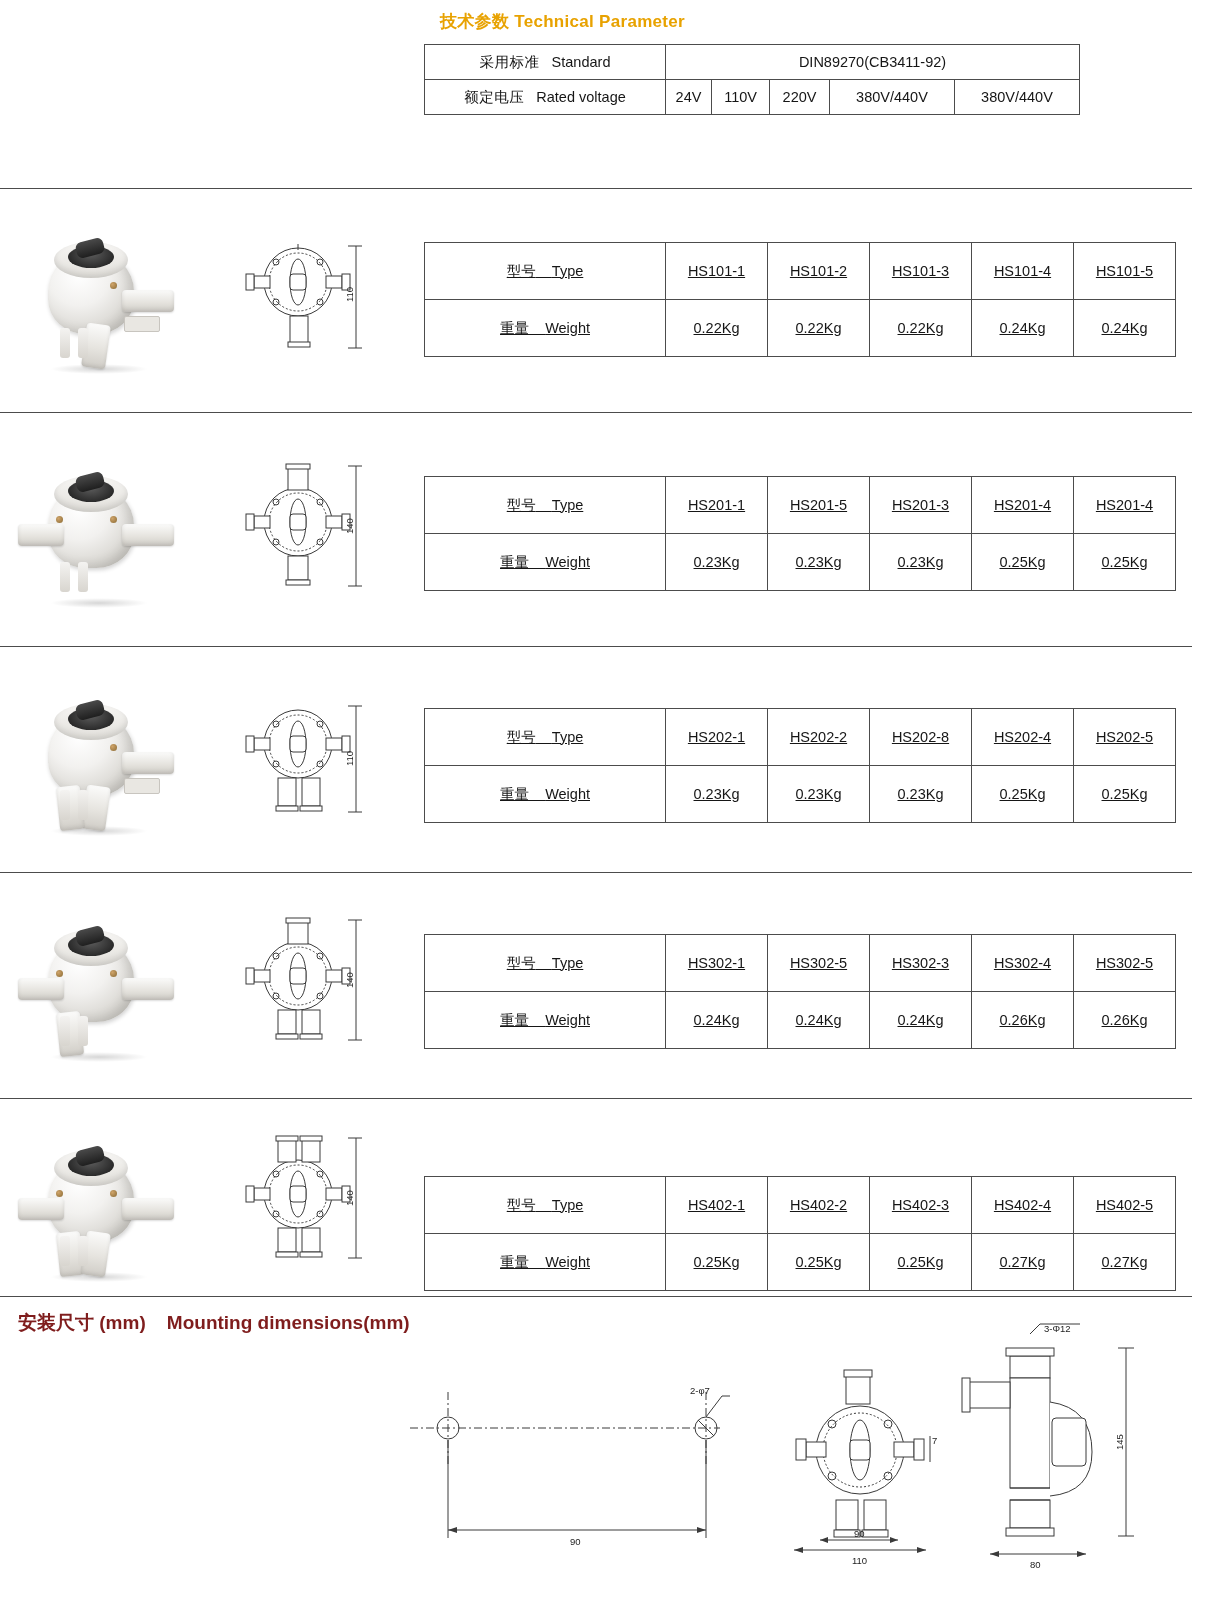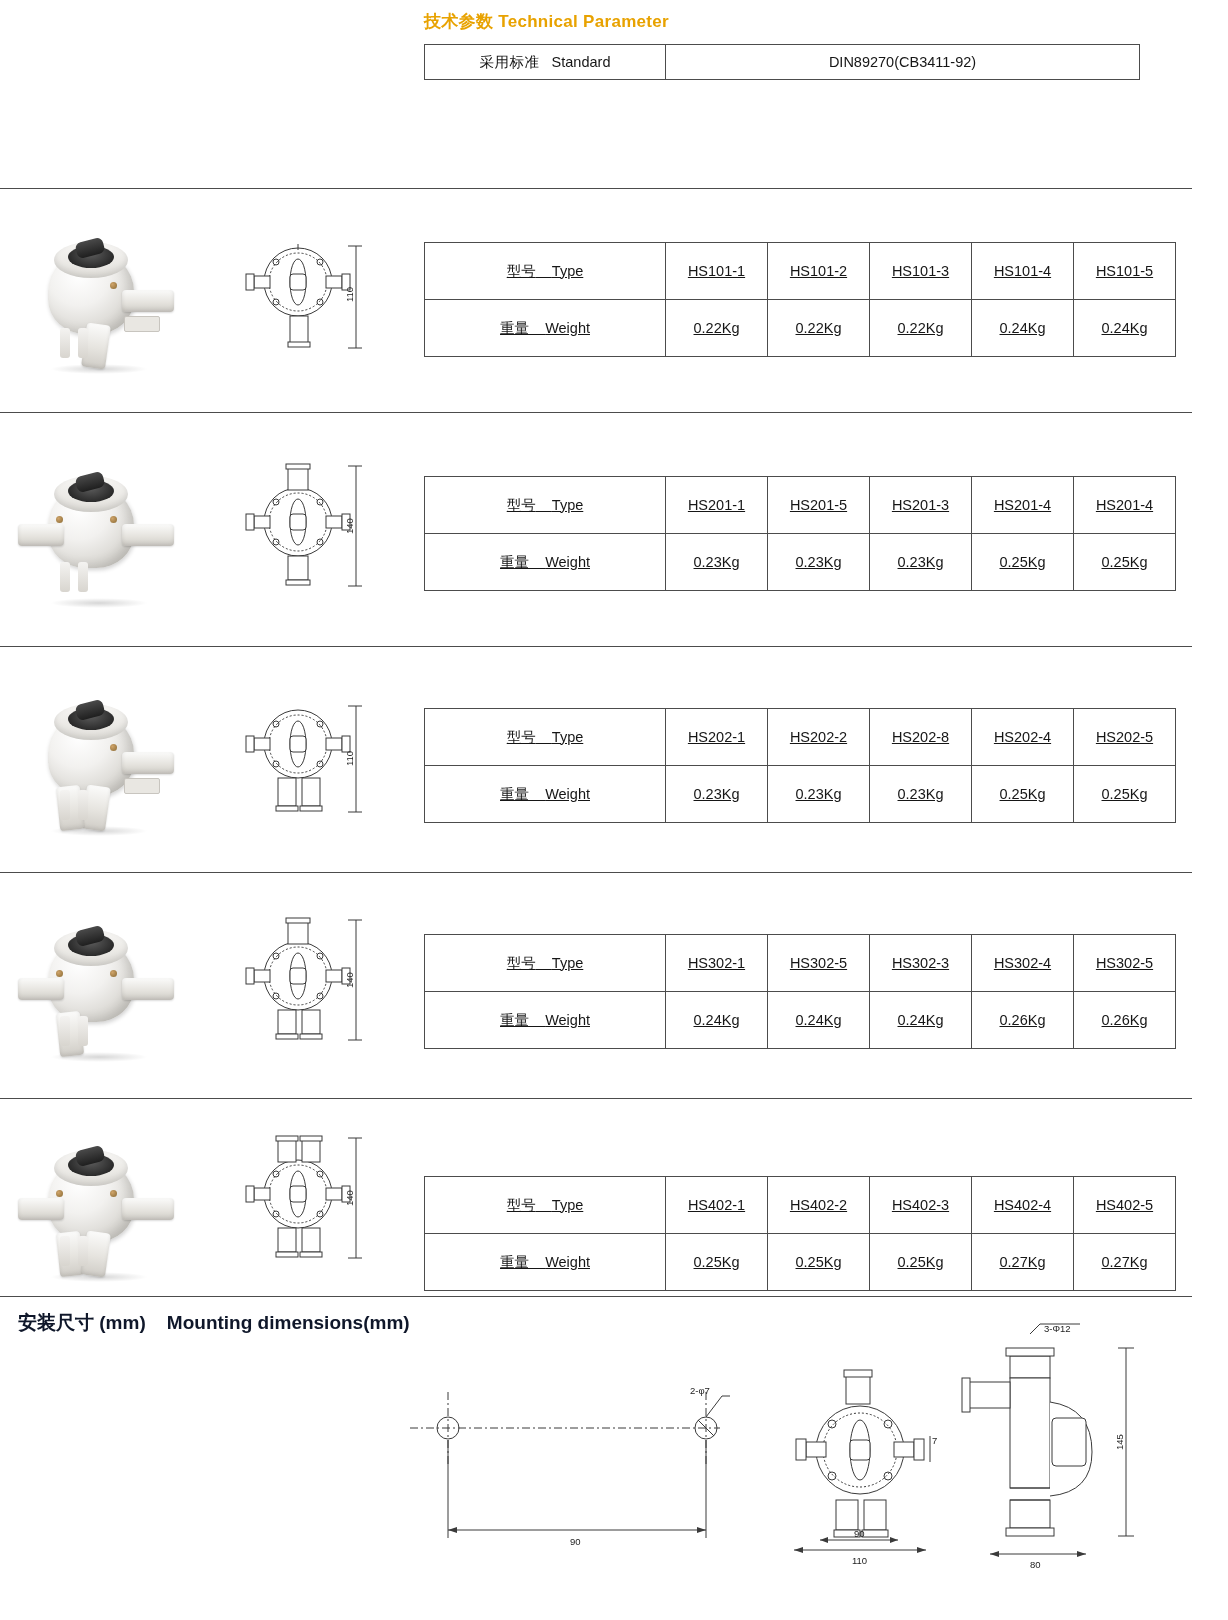--- a/index.html
+++ b/index.html
@@ -8,39 +8,39 @@
     background:#ffffff;
     font-family:"Liberation Sans", sans-serif;
     color:#1a1a1a;
     position:relative;
     overflow:hidden;
   }
   .page { position:relative; width:1228px; height:1620px; }
 
   
   .tp-title {
-    position:absolute; left:424px; top:10px;
+    position:absolute; left:440px; top:10px;
     font-size:17px; font-weight:bold; color:#E8A200;
     letter-spacing:0.3px; white-space:nowrap;
   }
   .tp-title .cn { color:#E8A200; }
   .tp-title .en { color:#E8A200; }
 
   table.grid { border-collapse:collapse; }
   table.grid td {
     border:1px solid #4c4c4c;
     font-size:14.5px;
     text-align:center;
     color:#161616;
     padding:0;
   }
 
   .tp-table {
     position:absolute; left:424px; top:44px;
-    width:716px;
+    width:656px;
   }
   .tp-table td { height:34px; }
   .tp-label { width:240px; text-align:center !important; }
   .tp-label .lbl-cn { letter-spacing:0.5px; }
 
   
   .hrule {
     position:absolute; left:0; width:1192px; height:1px;
     background:#4c4c4c;
   }
@@ -112,21 +112,21 @@
   .prod .screw.s1 { left:96px; top:58px; }
   .prod .screw.s2 { left:42px; top:58px; }
   .prod .shadow {
     position:absolute; left:36px; top:140px; width:98px; height:10px;
     background:radial-gradient(ellipse at 50% 50%, rgba(0,0,0,0.16), rgba(0,0,0,0) 70%);
   }
 
   
   .md-title {
     position:absolute; left:18px; top:1310px;
-    font-size:19px; font-weight:bold; color:#0f172a; white-space:nowrap;
+    font-size:19px; font-weight:bold; color:#7f1d1d; white-space:nowrap;
   }
 
   .dimnum {
     font-family:"Liberation Sans", sans-serif;
     font-size:9.5px; color:#222;
   }
 
   svg { display:block; }
 </style>
 </head>
@@ -141,20 +141,32 @@
 
   <table class="grid tp-table">
     <tbody>
         <tr>
       <td class="tp-label">
         <span class="lbl-cn">采用标准</span>
         &nbsp;
         <span>Standard</span>
       </td>
       <td colspan="5">DIN89270(CB3411-92)</td>
+    </tr>
+    <tr>
+      <td class="tp-label">
+        <span class="lbl-cn">额定电压</span>
+        &nbsp;
+        <span>Rated voltage</span>
+      </td>
+      <td>24V</td>
+      <td>110V</td>
+      <td>220V</td>
+      <td>380V/440V</td>
+      <td>380V/440V</td>
     </tr>
   </tbody>
     </table>
 
   <div class="hrule" style="top:188px;"></div>
   <div class="hrule" style="top:412px;"></div>
   <div class="hrule" style="top:646px;"></div>
   <div class="hrule" style="top:872px;"></div>
   <div class="hrule" style="top:1098px;"></div>
   <div class="hrule" style="top:1296px;"></div>

